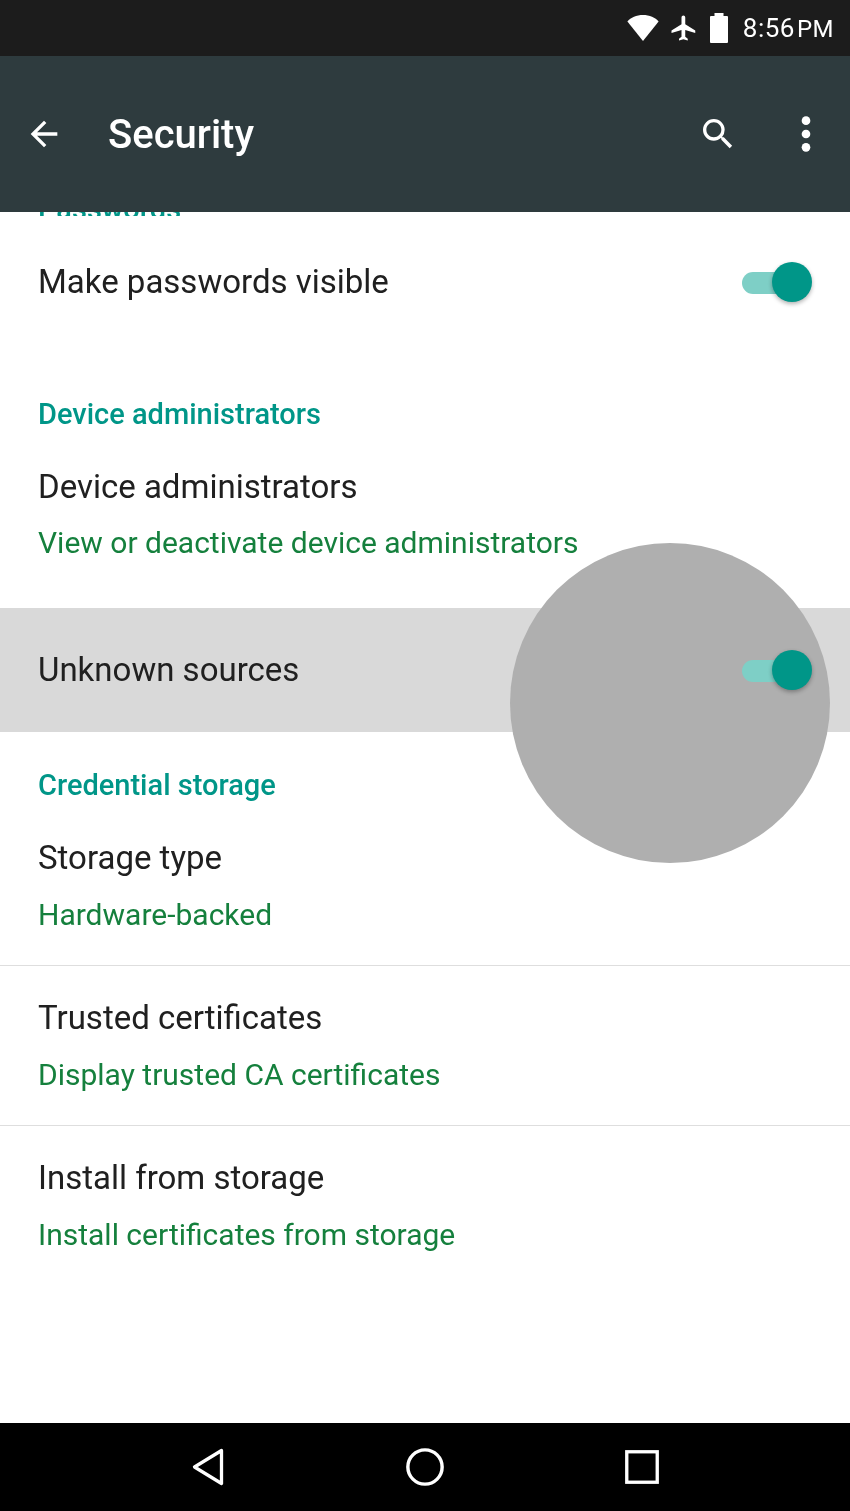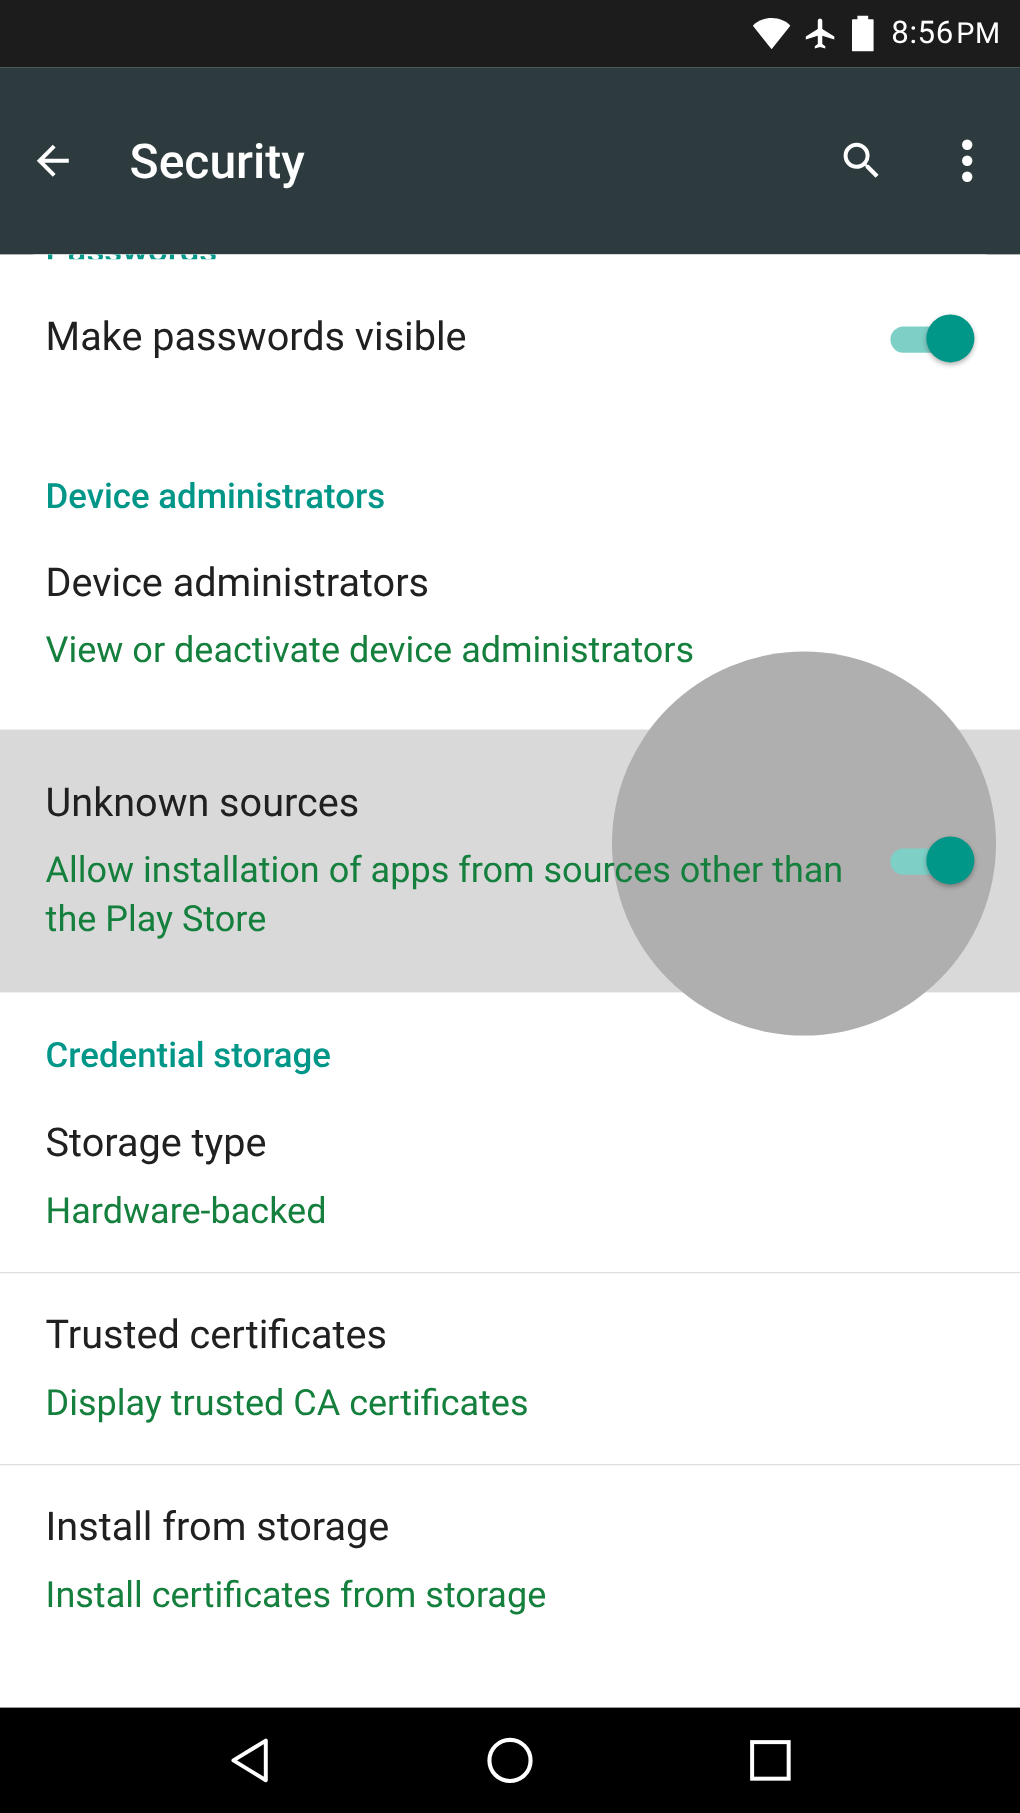--- a/index.html
+++ b/index.html
@@ -216,21 +216,20 @@
     <div class="item-text">
       <div class="item-title">Device administrators</div>
       <div class="item-sub">View or deactivate device administrators</div>
     </div>
   </div>
 
   <div class="item highlighted">
     <div class="ripple"></div>
     <div class="item-text">
       <div class="item-title">Unknown sources</div>
-      <div class="item-sub">Allow installation of apps from sources other than the Play Store</div>
     </div>
     <div class="switch">
       <div class="switch-track"></div>
         <div class="switch-thumb"></div>
     </div>
   </div>
 
   <div class="section-header">Credential storage</div>
 
   <div class="item" style="padding-top:34px;">

